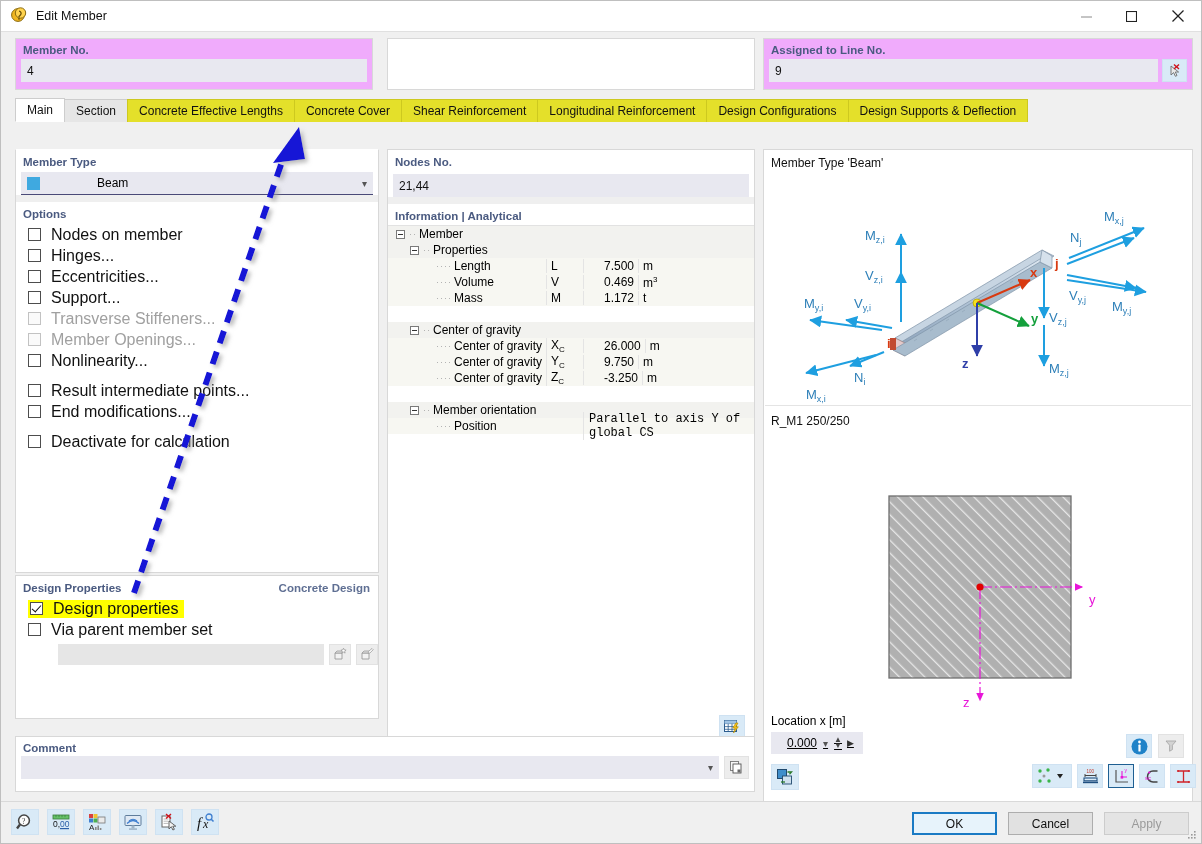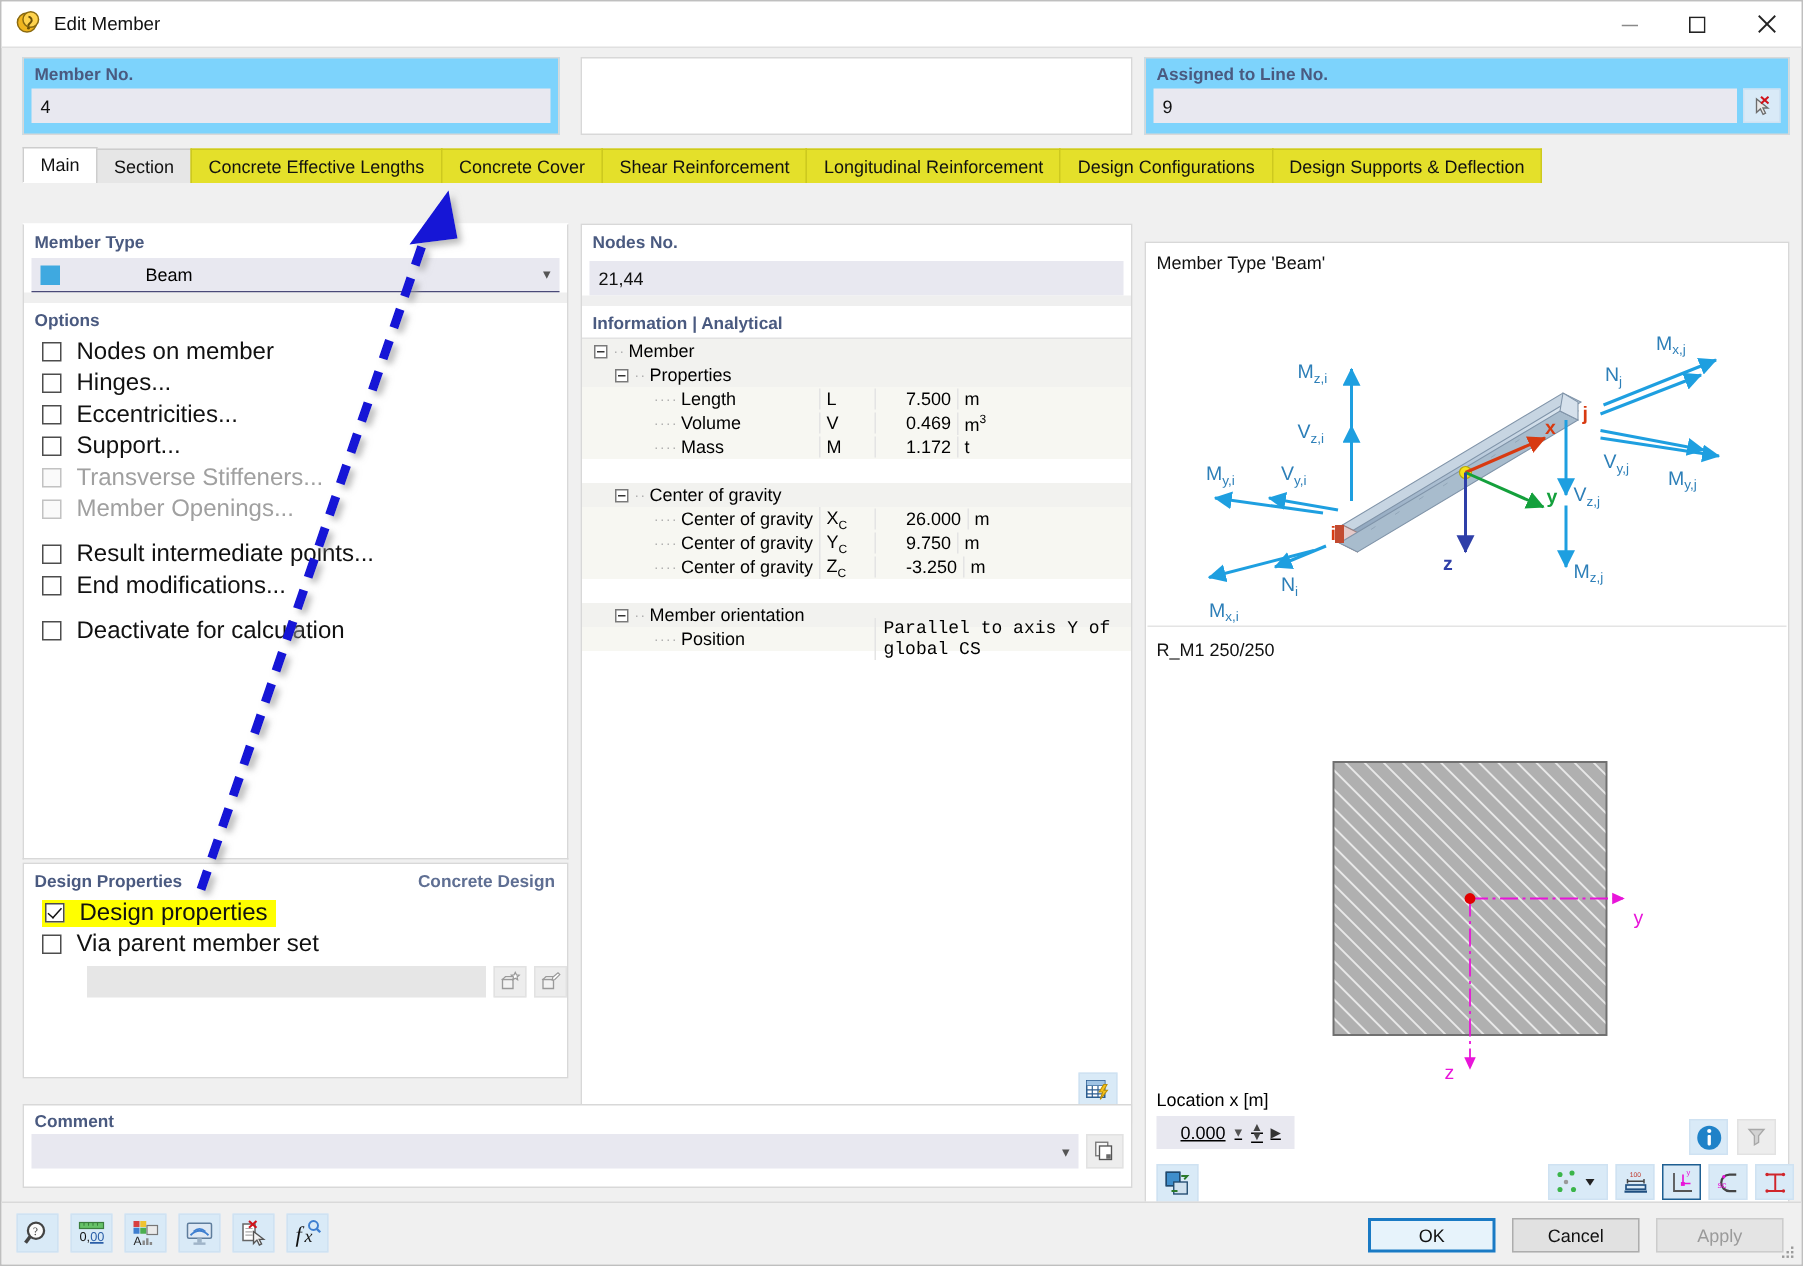--- a/index.html
+++ b/index.html
@@ -38,21 +38,21 @@
     width: 45px; height: 31px;
     display: flex; align-items: center; justify-content: center;
     font-size: 13px; color: #222;
   }
   .winbtn.close { width: 47px; }
 
   
   .topzone { position: absolute; left: 0; top: 31px; width: 1200px; height: 63px; }
   .grp {
     position: absolute;
-    background: #7dd3fc;
+    background: #f0abfc;
     border: 1px solid #d8d8d8;
   }
   .grp-label {
     font-size: 11.5px; font-weight: bold; color: #4a5a80;
     padding: 5px 0 0 7px;
   }
   .field {
     background: #e8e8f0;
     height: 23px;
     display: flex; align-items: center;
@@ -92,21 +92,21 @@
   
   .panel {
     position: absolute;
     background: #ffffff;
     border: 1px solid #d8d8d8;
     margin-top: 27px;
   }
   #panel-left { left: 14px; top: 121px; width: 364px; height: 424px; border-top-color:#fff;}
   #panel-design { left: 14px; top: 547px; width: 364px; height: 144px; }
   #panel-mid { left: 386px; top: 121px; width: 368px; height: 600px; }
-  #panel-right { left: 762px; top: 133px; width: 430px; height: 670px; }
+  #panel-right { left: 762px; top: 121px; width: 430px; height: 670px; }
 
   .sec-label {
     font-size: 11.5px; font-weight: bold; color: #4a5a80;
     padding: 6px 0 4px 7px;
   }
 
   
   .combo {
     margin: 0 5px; height: 23px; background: #e8e8f0;
     border-bottom: 1px solid #4a4a78;
@@ -330,20 +330,24 @@
       <span class="cb"></span>
       <span>Support...</span>
     </div>
     <div class="cbrow disabled">
       <span class="cb"></span>
       <span>Transverse Stiffeners...</span>
     </div>
     <div class="cbrow disabled">
       <span class="cb"></span>
       <span>Member Openings...</span>
+    </div>
+    <div class="cbrow">
+      <span class="cb"></span>
+      <span>Nonlinearity...</span>
     </div>
     <div class="cbrow gap">
       <span class="cb"></span>
       <span>Result intermediate points...</span>
     </div>
     <div class="cbrow">
       <span class="cb"></span>
       <span>End modifications...</span>
     </div>
     <div class="cbrow gap">

